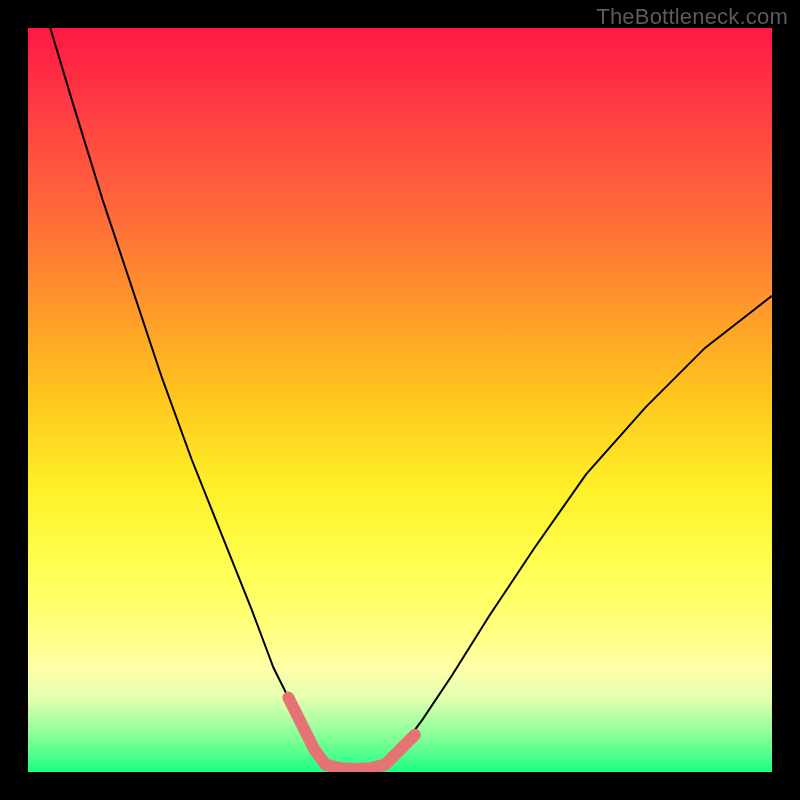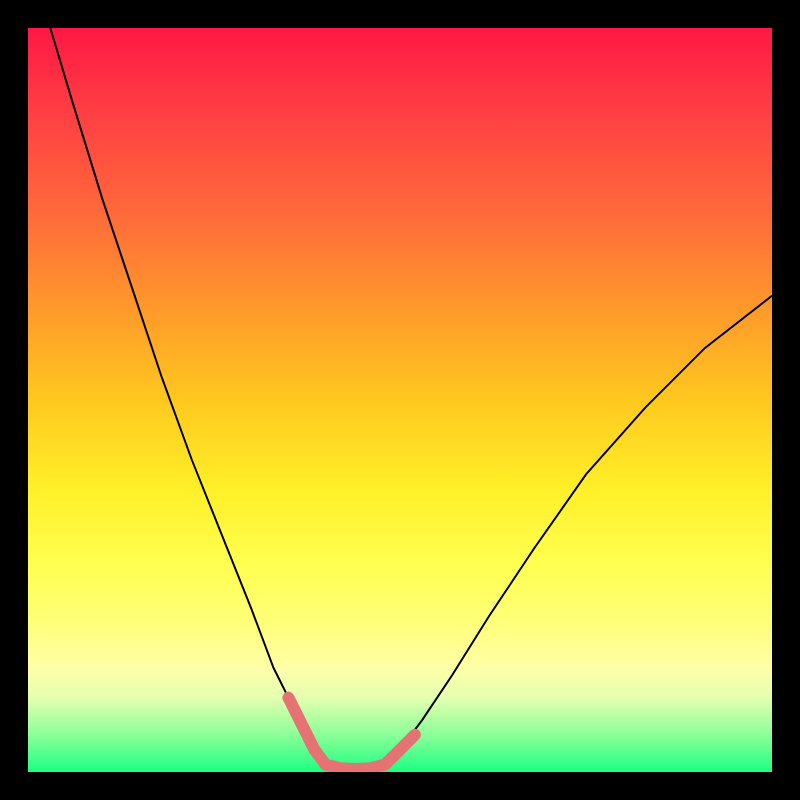--- a/index.html
+++ b/index.html
@@ -64,20 +64,21 @@
     stroke: #e57373;
     stroke-width: 12;
     stroke-linecap: round;
     stroke-linejoin: round;
   }
 </style>
 </head>
 <body>
 <div class="frame">
 
+  <div class="watermark">TheBottleneck.com</div>
 
   <div class="plot-area">
     <div class="gradient"></div>
     <svg class="curves" viewBox="0 0 744 744" preserveAspectRatio="none">
       <path class="curve-path" d="M22.3 0.0 L44.6 74.4 L74.4 171.1 L104.2 260.4 L133.9 349.7 L163.7 431.5 L193.4 505.9 L223.2 580.3 L245.5 639.8 L260.4 669.6 L275.3 699.4 L286.4 721.7 L297.6 736.6 L297.6 736.6 L312.5 740.3 L327.4 741.0 L342.2 740.3 L357.1 736.6 L357.1 736.6 L372.0 721.7 L394.3 691.9 L424.1 647.3 L461.3 587.8 L505.9 520.8 L558.0 446.4 L617.5 379.4 L677.0 319.9 L744.0 267.8"></path>
       <path class="near-bottom-path" d="M260.4 669.6 L275.3 699.4 L286.4 721.7 L297.6 736.6 L312.5 740.3 L327.4 741.0 L342.2 740.3 L357.1 736.6 L372.0 721.7 L386.9 706.8"></path>
     </svg>
   </div>
 </div>
 

